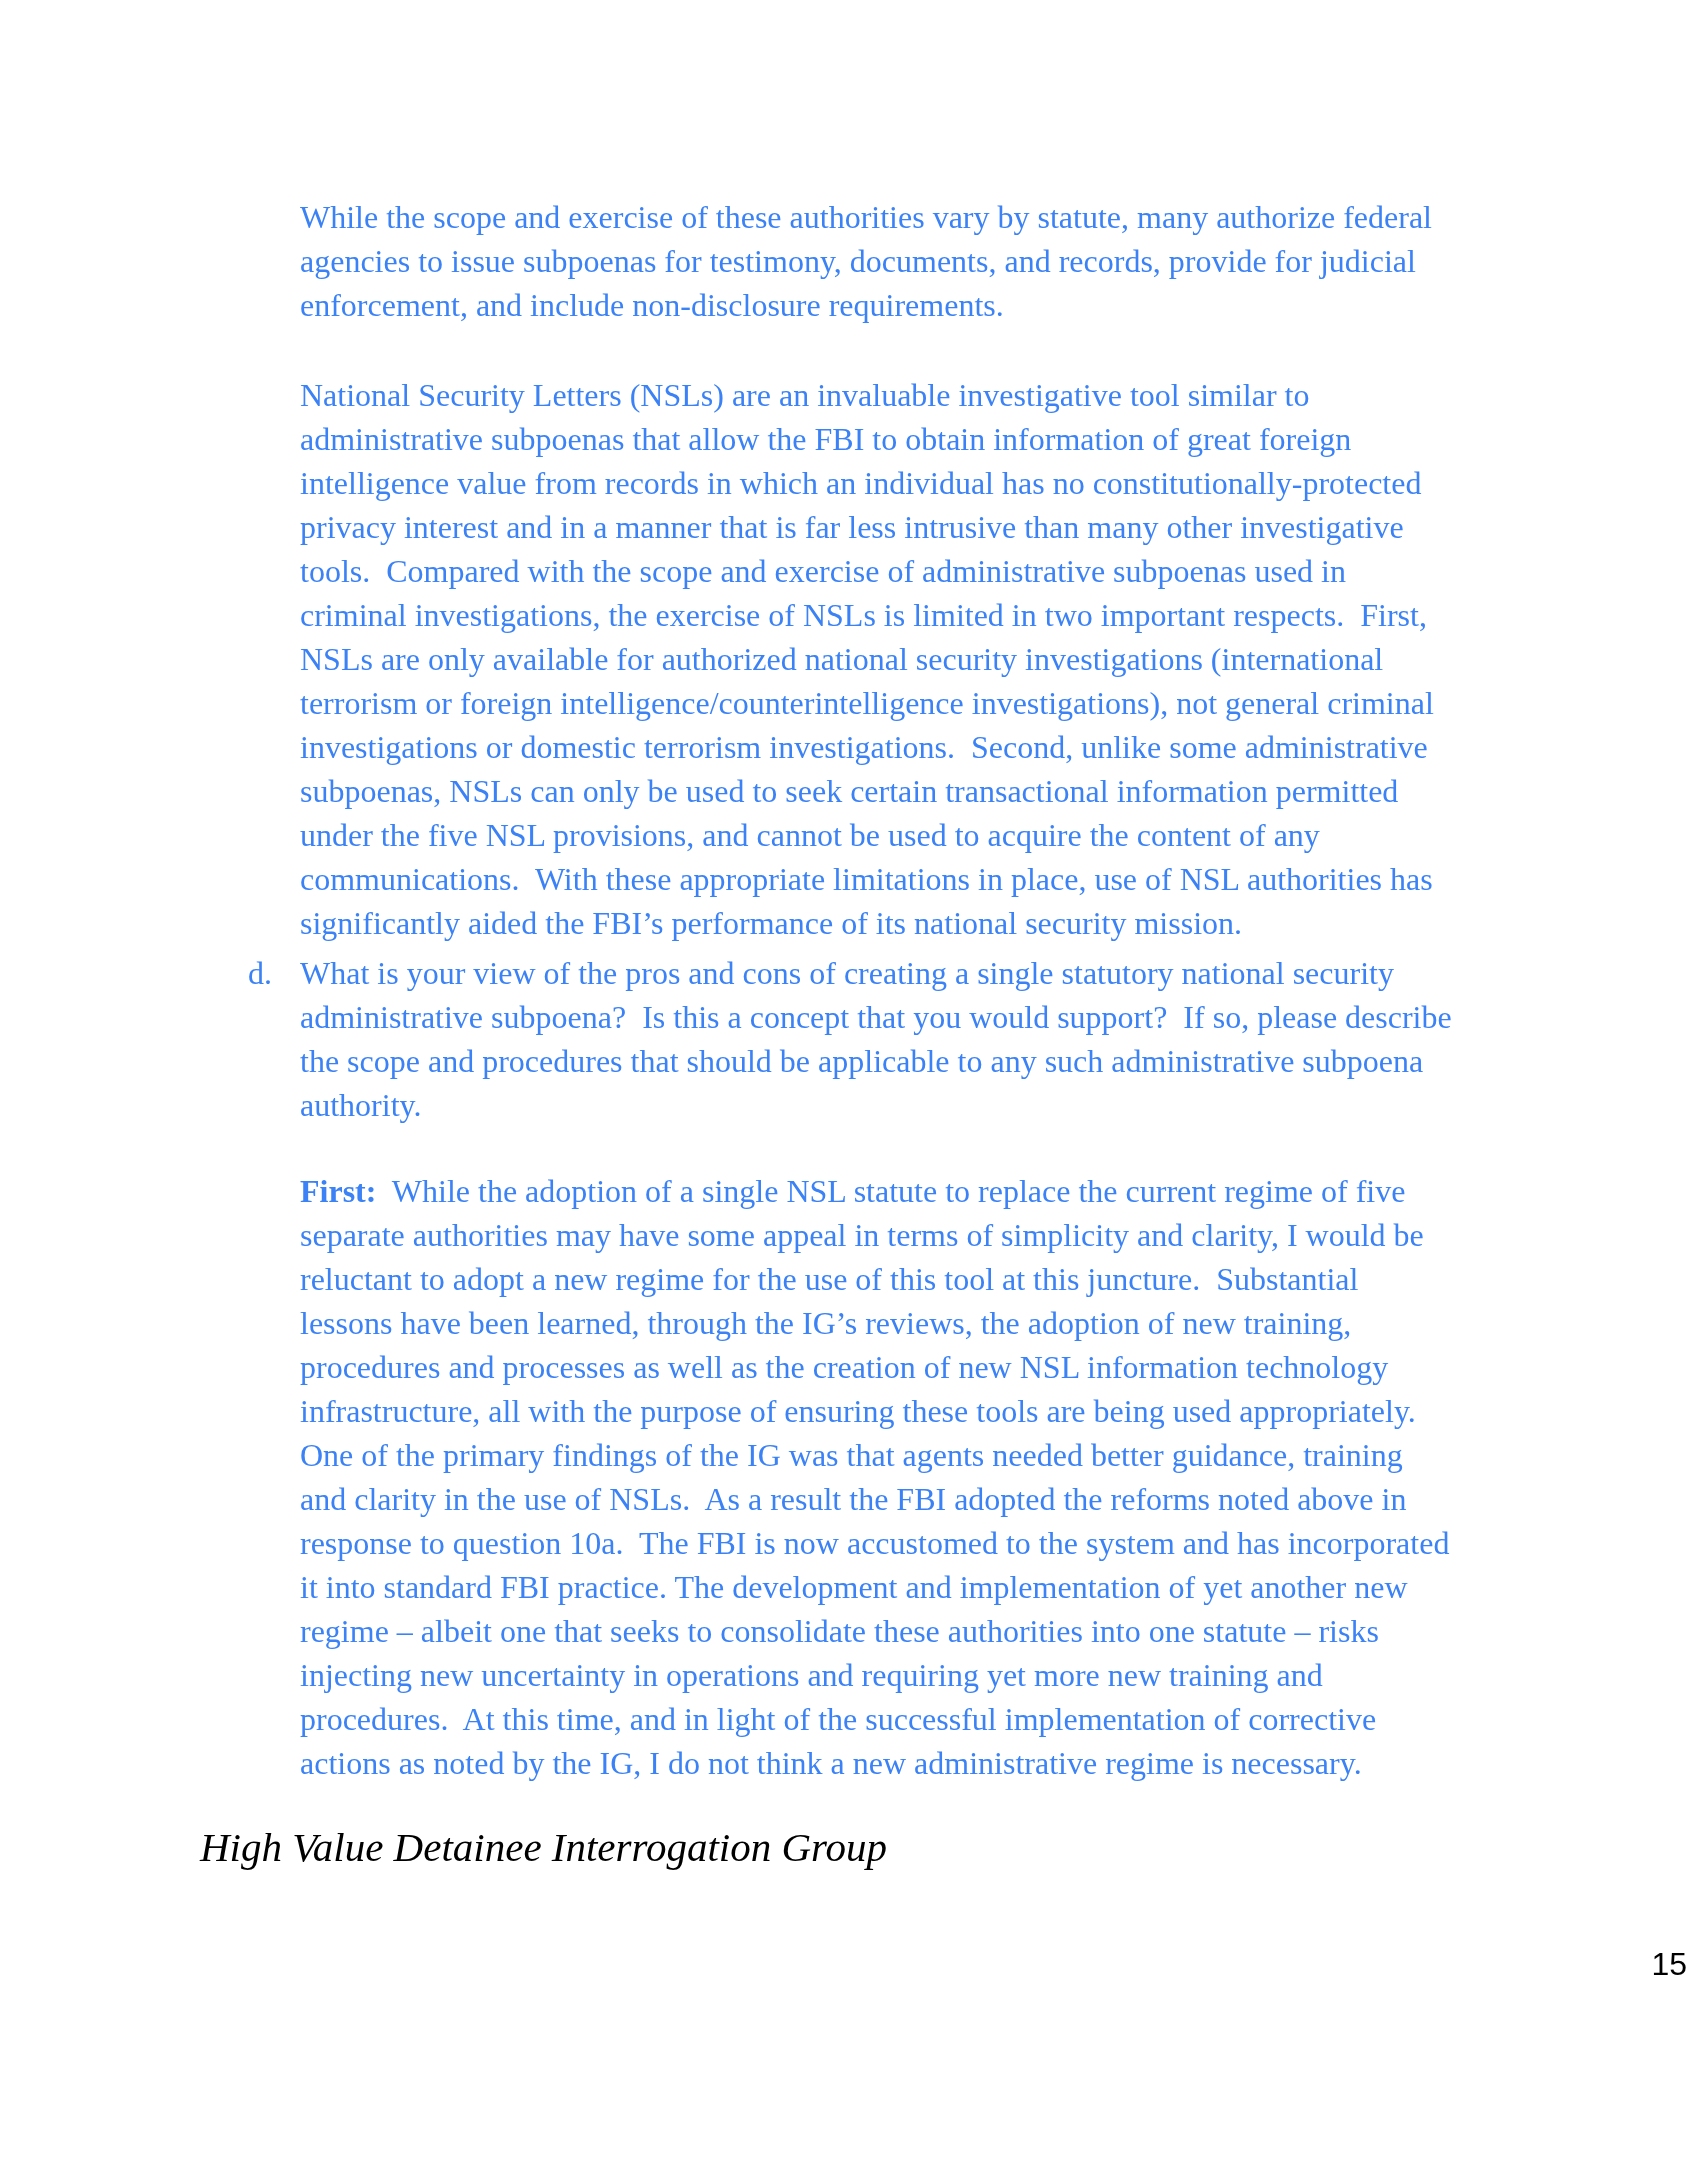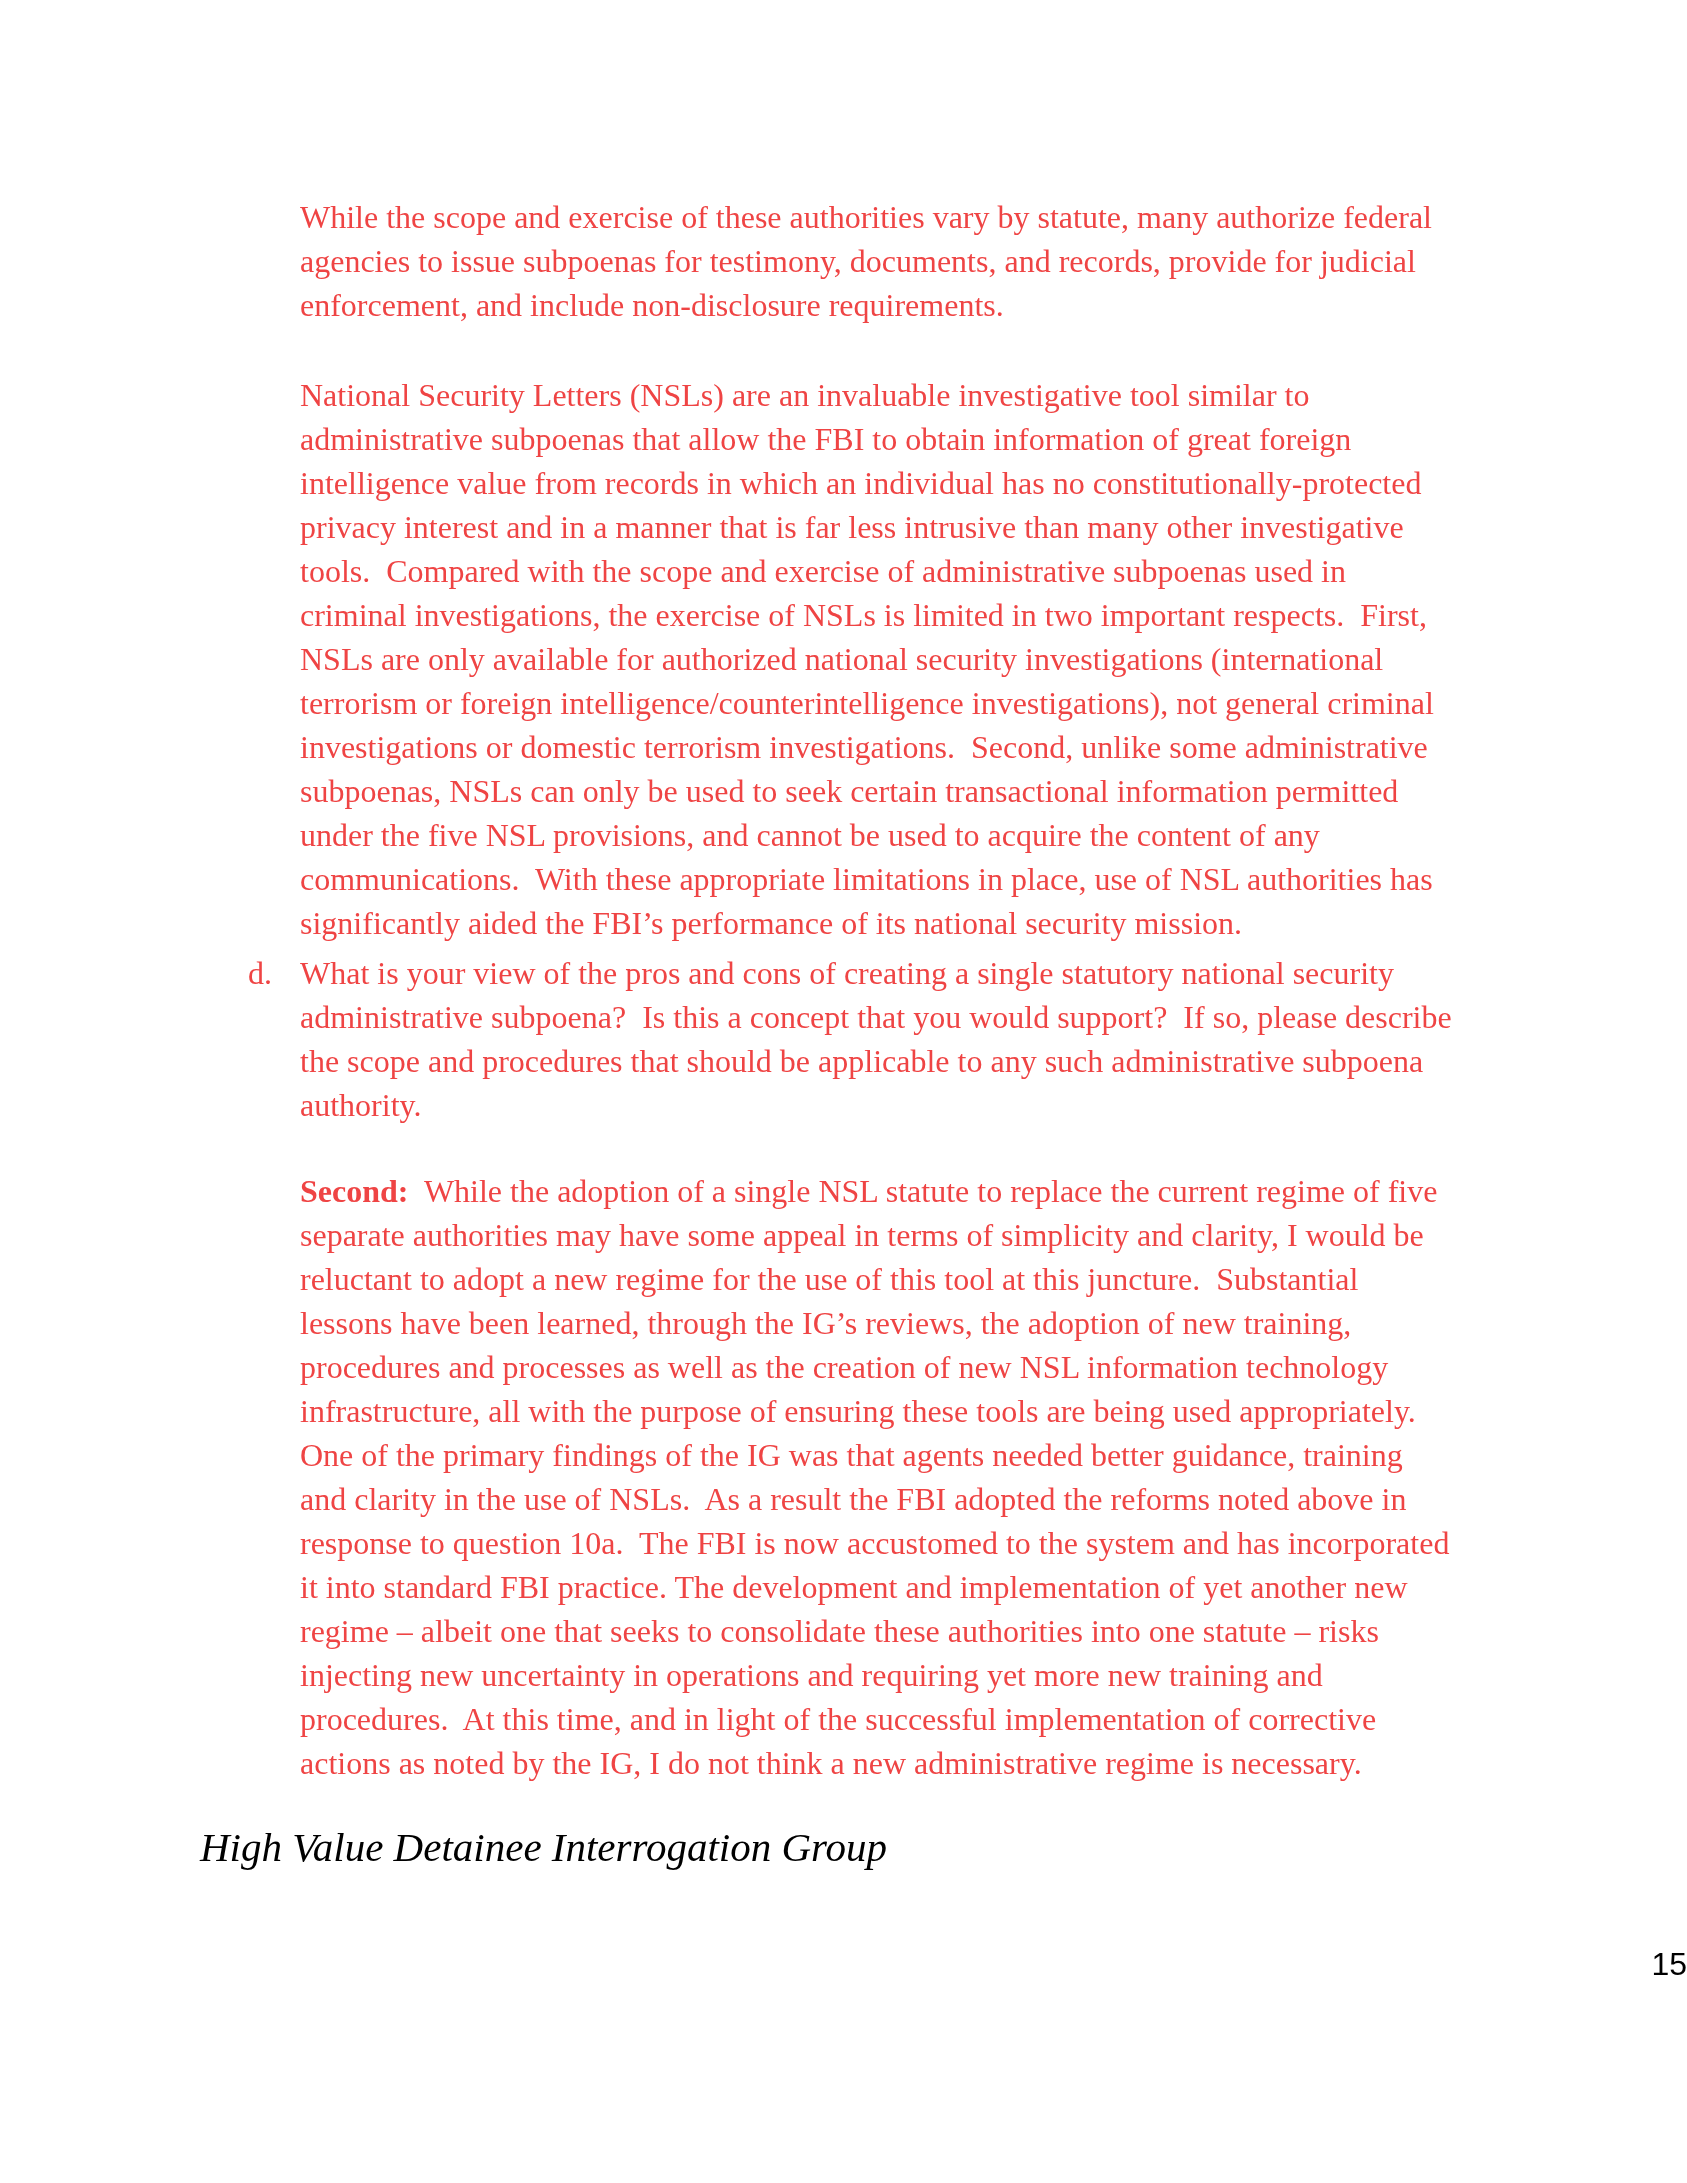--- a/index.html
+++ b/index.html
@@ -10,21 +10,21 @@
     background: #ffffff;
     font-family: "Liberation Serif", "DejaVu Serif", serif;
     color: #000000;
     overflow: hidden;
   }
   .block {
     position: absolute;
     white-space: pre;
     font-size: 32px;
     line-height: 44px;
-    color: #ef4444;
+    color: #3b82f6;
   }
   .body-indent { left: 300px; }
   .q-marker { left: 248px; }
   .answer-label { font-weight: bold; }
   .heading {
     position: absolute;
     left: 200px;
     top: 1827px;
     font-size: 41px;
     font-weight: normal;
@@ -66,21 +66,21 @@
 communications.  With these appropriate limitations in place, use of NSL authorities has
 significantly aided the FBI’s performance of its national security mission.</div>
 
   <div class="block q-marker" style="top: 951px;">d.</div>
 
   <div class="block body-indent" style="top: 951px;">What is your view of the pros and cons of creating a single statutory national security
 administrative subpoena?  Is this a concept that you would support?  If so, please describe
 the scope and procedures that should be applicable to any such administrative subpoena
 authority.</div>
 
-  <div class="block body-indent" style="top: 1169px;"><span class="answer-label">Second:</span><span>  While the adoption of a single NSL statute to replace the current regime of five
+  <div class="block body-indent" style="top: 1169px;"><span class="answer-label">First:</span><span>  While the adoption of a single NSL statute to replace the current regime of five
 separate authorities may have some appeal in terms of simplicity and clarity, I would be
 reluctant to adopt a new regime for the use of this tool at this juncture.  Substantial
 lessons have been learned, through the IG’s reviews, the adoption of new training,
 procedures and processes as well as the creation of new NSL information technology
 infrastructure, all with the purpose of ensuring these tools are being used appropriately.
 One of the primary findings of the IG was that agents needed better guidance, training
 and clarity in the use of NSLs.  As a result the FBI adopted the reforms noted above in
 response to question 10a.  The FBI is now accustomed to the system and has incorporated
 it into standard FBI practice. The development and implementation of yet another new
 regime – albeit one that seeks to consolidate these authorities into one statute – risks

